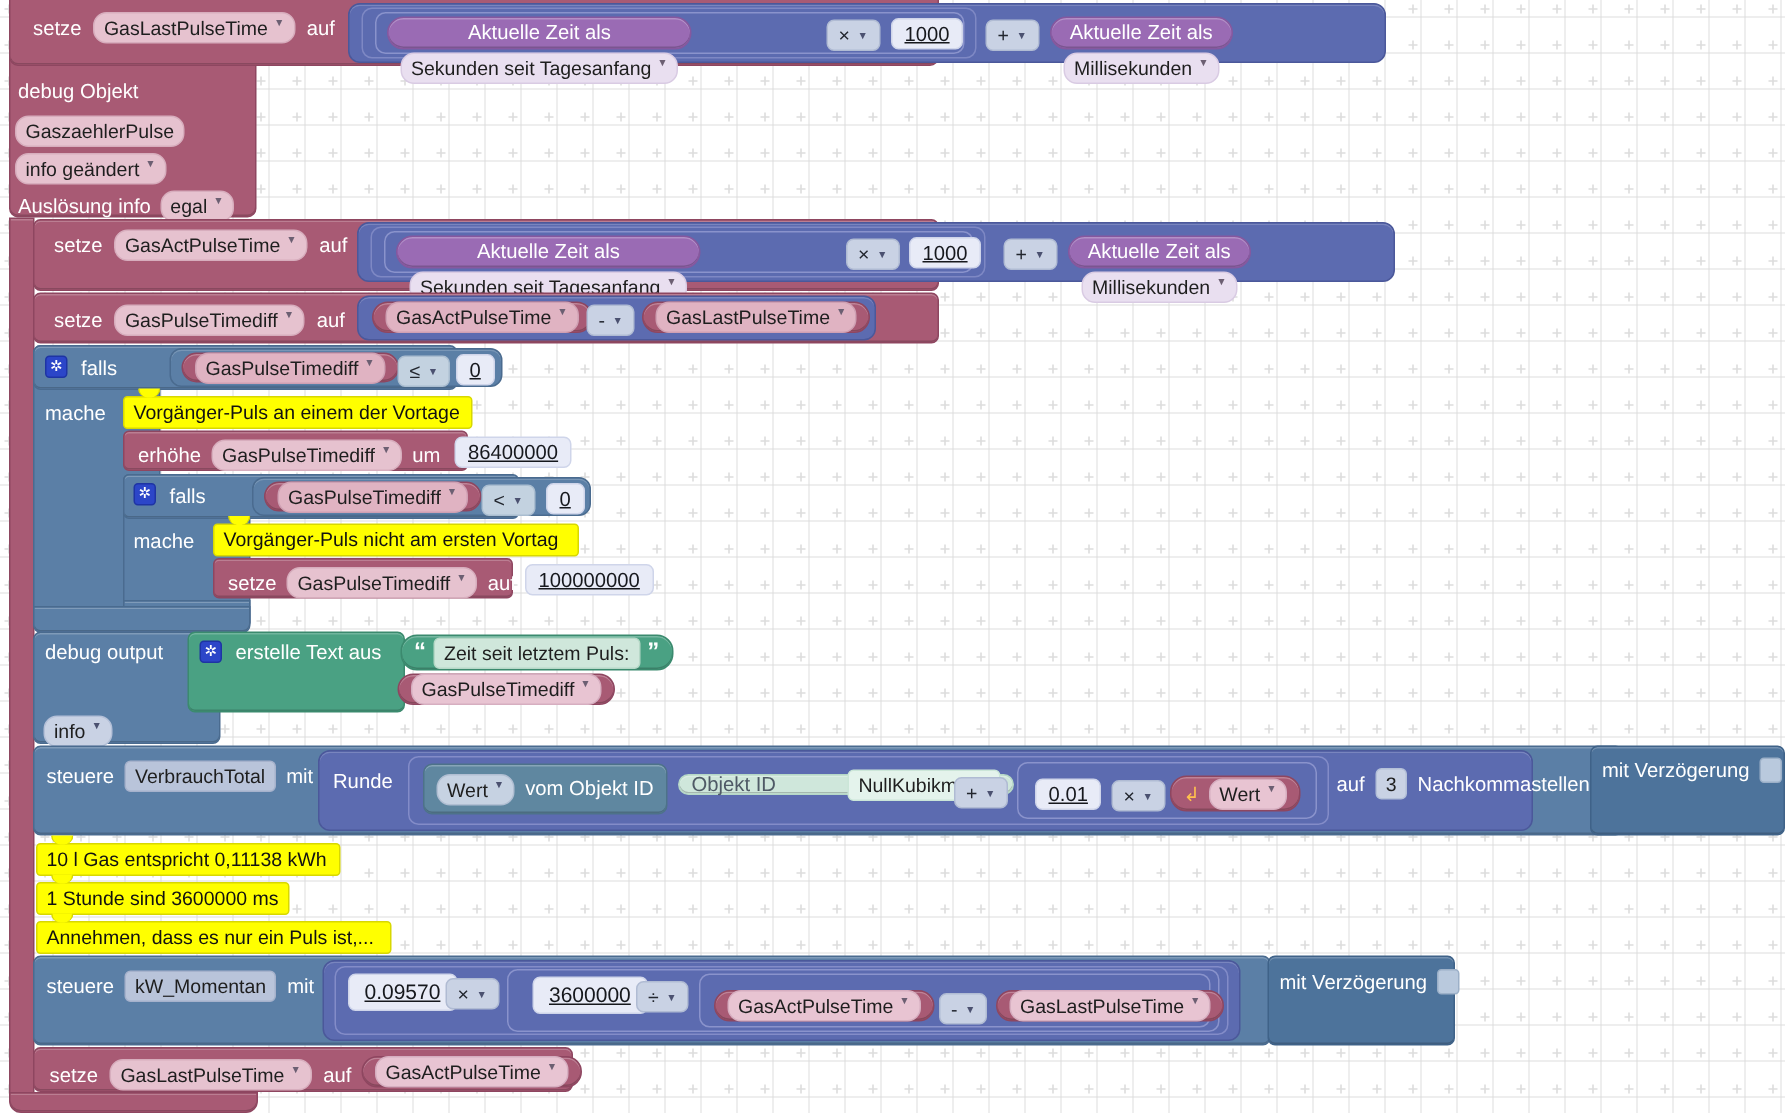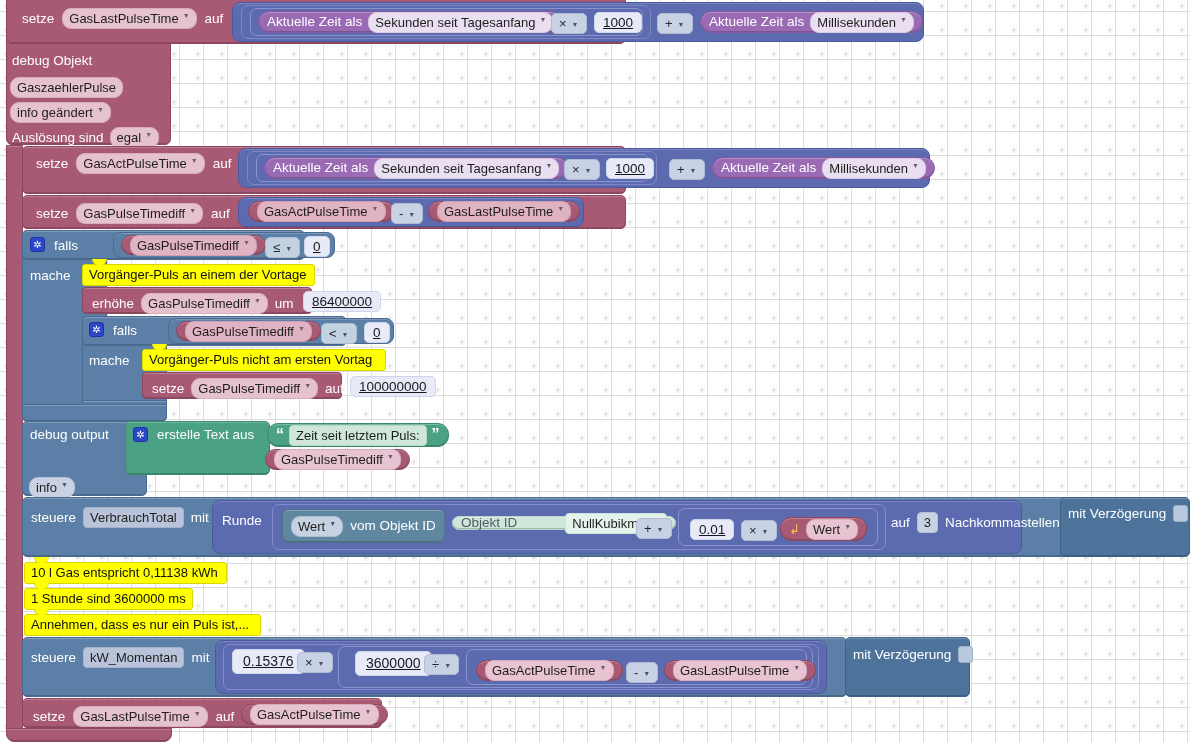--- a/index.html
+++ b/index.html
@@ -52,21 +52,21 @@
   .caret{font-size:7px;line-height:7px;color:#6c5f72;transform:translateY(1px);}
   .caret-l{color:#4b5170;}
 
   
   .rep{
     display:inline-flex;align-items:center;gap:6px;
     border-radius:11px;padding:3px 8px;box-sizing:border-box;
     box-shadow:inset 0 1px 0 rgba(255,255,255,.25), inset 0 -1px 0 rgba(0,0,0,.2);
   }
   .rep-var{background:#a85a74;border:1px solid #8e4660;}
-  .rep-time{background:#9a6bb4;border:1px solid #85589f;}
+  .rep-time{background:#9a6bb4;border:1px solid #85589f;flex-direction:column;}
   .rep-obj{background:#5f87a0;border:1px solid #4d7289;}
   .rep-text{background:#4aa183;border:1px solid #3b8a6e;}
   .op{
     display:inline-flex;align-items:center;gap:5px;
     background:#c9d2e4;border:1px solid #b0bbd3;border-radius:5px;
     padding:2px 7px;color:#22262e;font-size:13px;line-height:15px;
   }
   
   .shell{
     border-radius:8px;box-sizing:border-box;
@@ -155,21 +155,21 @@
 
   <div class="blk txt" style="left:12px;top:54px;">debug Objekt</div>
   <div class="blk chip" style="left:10px;top:77px;">
     <span>GaszaehlerPulse</span>
   </div>
   <div class="blk chip" style="left:10px;top:102px;">
     <span>info geändert</span>
     <span class="caret">▼</span>
   </div>
   <div class="blk" style="left:12px;top:127px;display:flex;align-items:center;gap:6px;">
-    <span class="txt">Auslösung sind</span>
+    <span class="txt">Auslösung info</span>
     <span class="chip">
       <span>egal</span>
       <span class="caret">▼</span>
     </span>
   </div>
 
   <div class="blk st c-var" style="left:6px;top:145px;width:17px;height:591px;border-radius:0 0 6px 6px;"></div>
 
   <div class="blk st c-var" style="left:22px;top:146px;width:604px;height:48px;border-radius:5px;"></div>
   <div class="blk" style="left:36px;top:153px;display:flex;align-items:center;gap:8px;">
@@ -418,21 +418,21 @@
     <span class="txt">steuere</span>
     <span class="chip chip-name">
       <span>kW_Momentan</span>
     </span>
     <span class="txt">mit</span>
   </div>
 
   <div class="blk shell" style="left:215px;top:640px;width:612px;height:54px;"></div>
   <div class="blk shell-in" style="left:223px;top:644px;width:596px;height:46px;border-color:#838cc8;"></div>
   <div class="blk chip-num" style="left:232px;top:649px;padding:4px 10px;font-size:14px;">
-    <span>0.15376</span>
+    <span>0.09570</span>
   </div>
   <div class="blk op" style="left:297px;top:652px;">
     <span>×</span>
     <span class="caret caret-l">▼</span>
   </div>
   <div class="blk shell-in" style="left:338px;top:646px;width:475px;height:42px;border-color:#8a93cc;"></div>
   <div class="blk chip-num" style="left:355px;top:651px;padding:4px 10px;font-size:14px;">
     <span>3600000</span>
   </div>
   <div class="blk op" style="left:424px;top:654px;">

